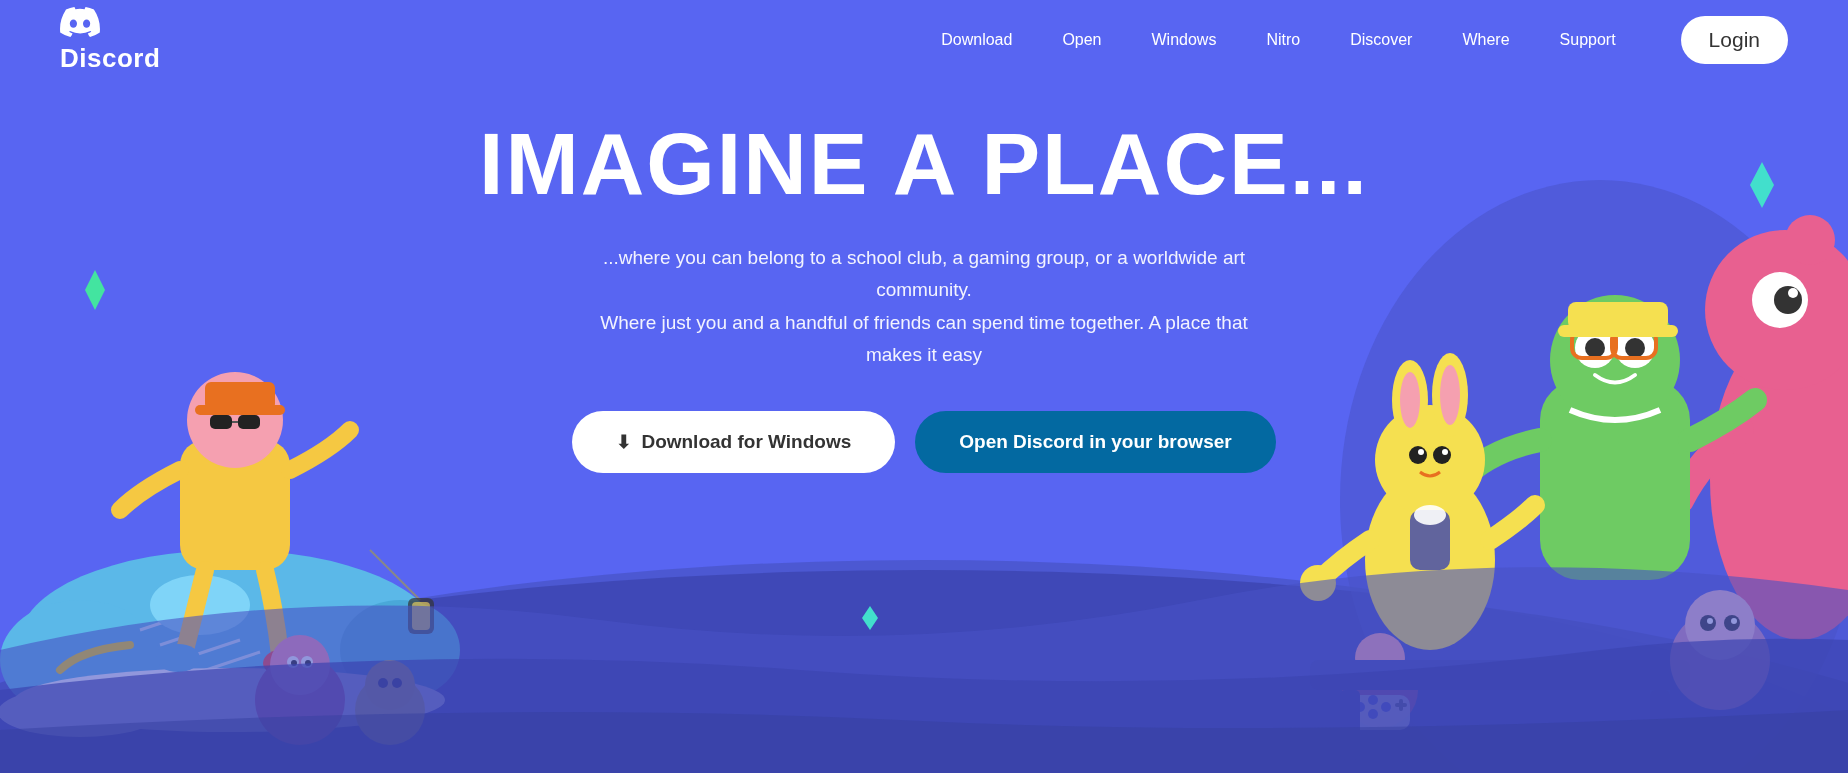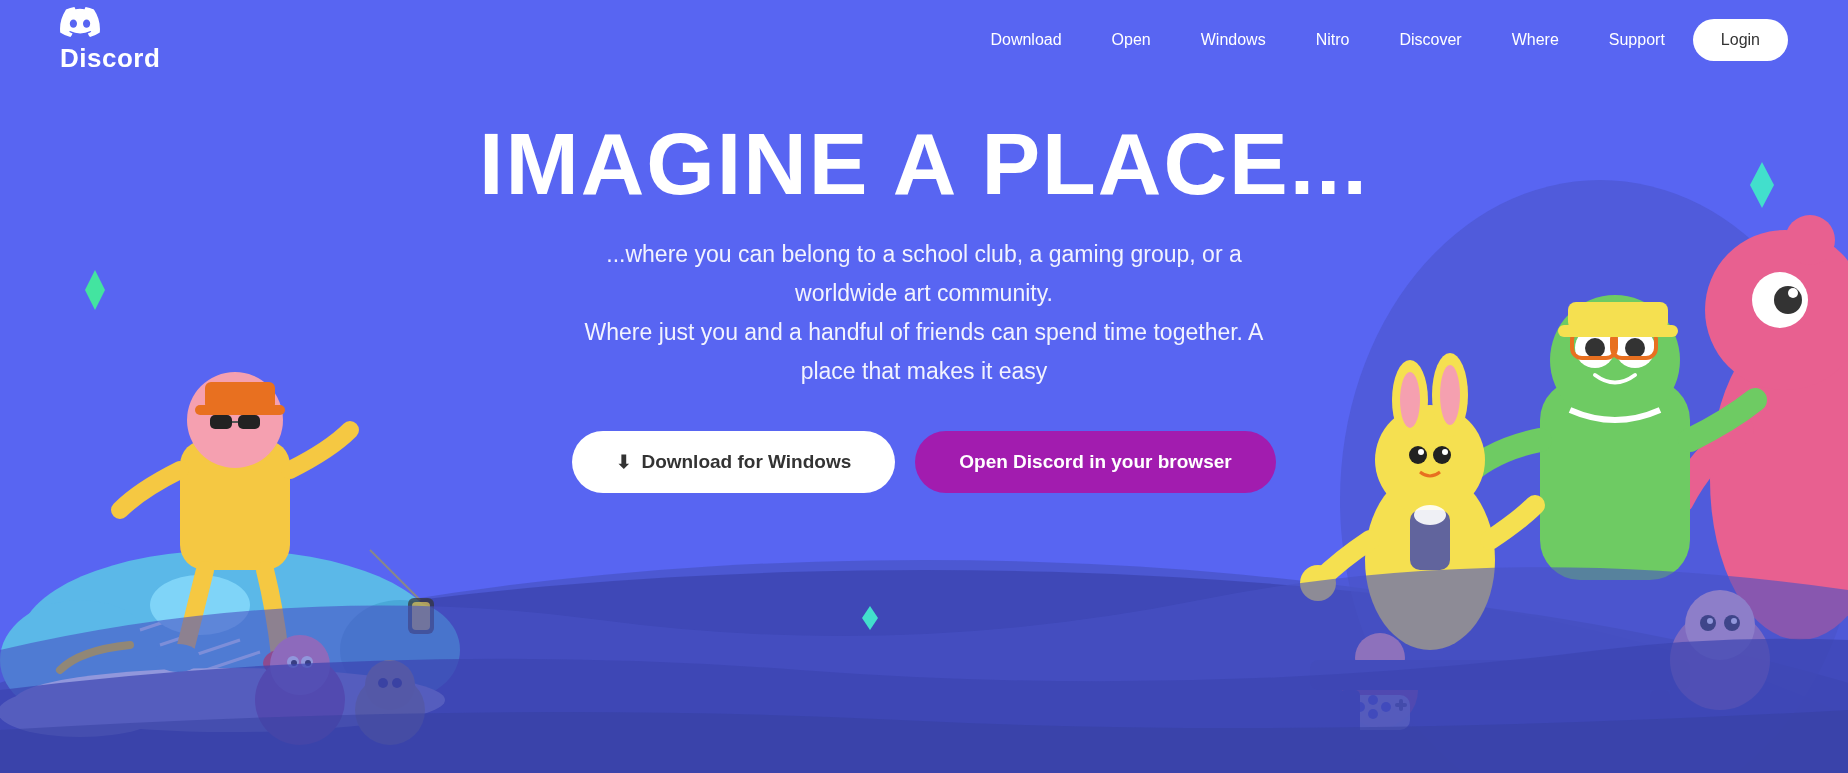--- a/index.html
+++ b/index.html
@@ -42,37 +42,37 @@
       font-size: 26px;
       font-weight: 700;
       letter-spacing: 0.5px;
     }
 
     .nav-links {
       display: flex;
       align-items: center;
       gap: 50px;
       list-style: none;
-      margin-right: 28px;
+      margin-right: 65px;
     }
 
     .nav-links a {
       color: white;
       text-decoration: none;
       font-size: 16px;
       font-weight: 500;
     }
 
     .nav-login {
       background: white;
       color: #333;
       border: none;
       padding: 12px 28px;
       border-radius: 30px;
-      font-size: 16px;
+      font-size: 21px;
       font-weight: 500;
       cursor: pointer;
     }
 
     
     .hero {
       position: relative;
       display: flex;
       flex-direction: column;
       align-items: center;
@@ -82,26 +82,26 @@
       z-index: 5;
     }
 
     .hero-title {
       color: white;
       font-size: 88px;
       font-weight: 900;
       letter-spacing: 2px;
       text-transform: uppercase;
       line-height: 1;
-      margin-bottom: 27px;
+      margin-bottom: 34px;
     }
 
     .hero-subtitle {
       color: rgba(255,255,255,0.92);
-      font-size: 23px;
+      font-size: 19px;
       line-height: 1.7;
       max-width: 700px;
       margin-bottom: 40px;
     }
 
     .hero-buttons {
       display: flex;
       gap: 20px;
       align-items: center;
     }
@@ -115,21 +115,21 @@
       font-size: 19px;
       font-weight: 600;
       cursor: pointer;
       display: flex;
       align-items: center;
       gap: 10px;
       white-space: nowrap;
     }
 
     .btn-browser {
-      background: #a21caf;
+      background: #0369a1;
       color: white;
       border: none;
       padding: 20px 44px;
       border-radius: 40px;
       font-size: 19px;
       font-weight: 600;
       cursor: pointer;
       white-space: nowrap;
     }
 

